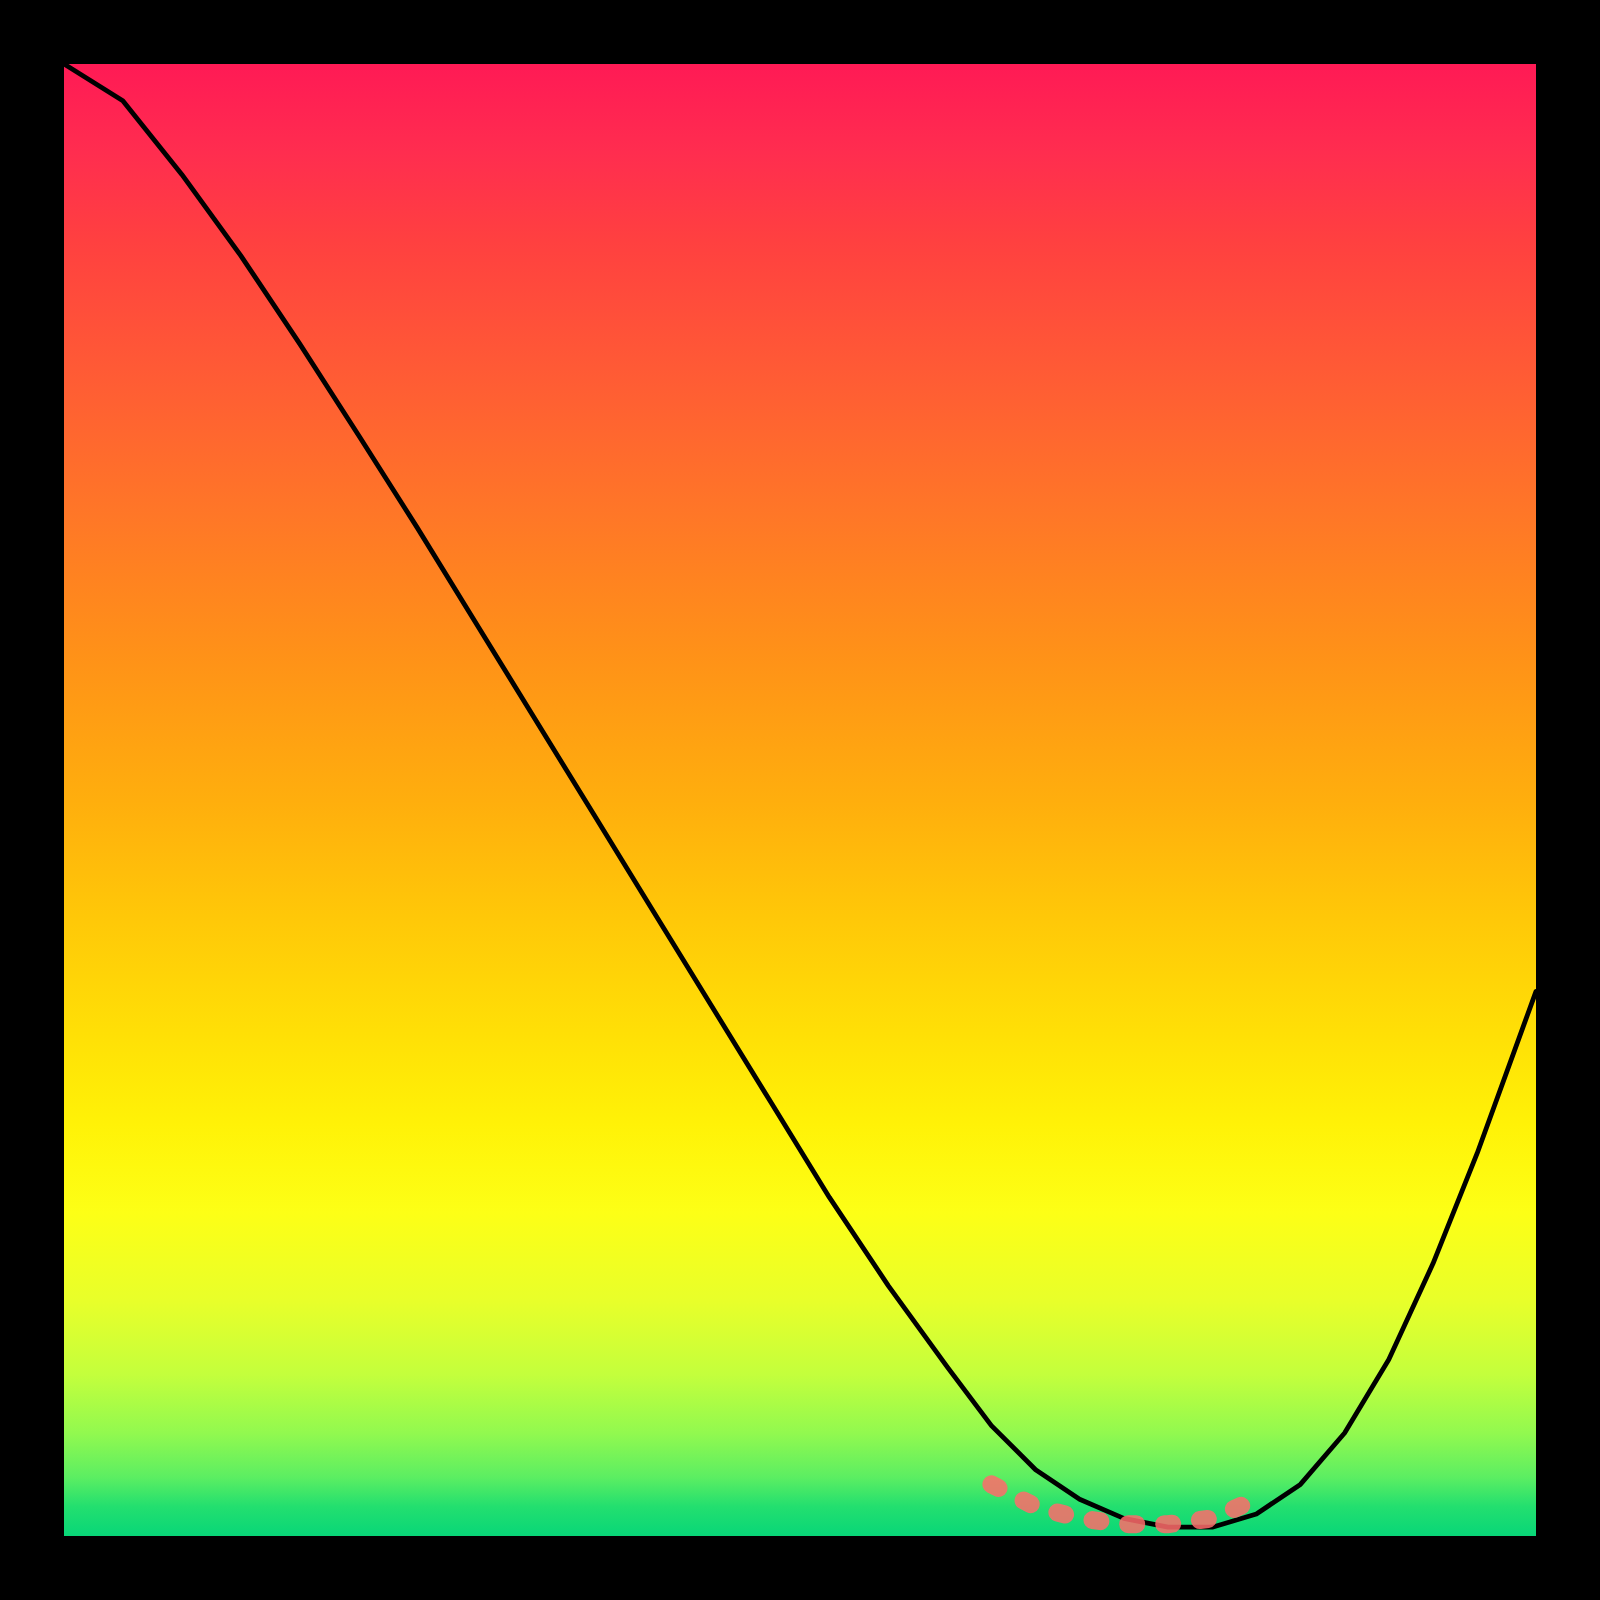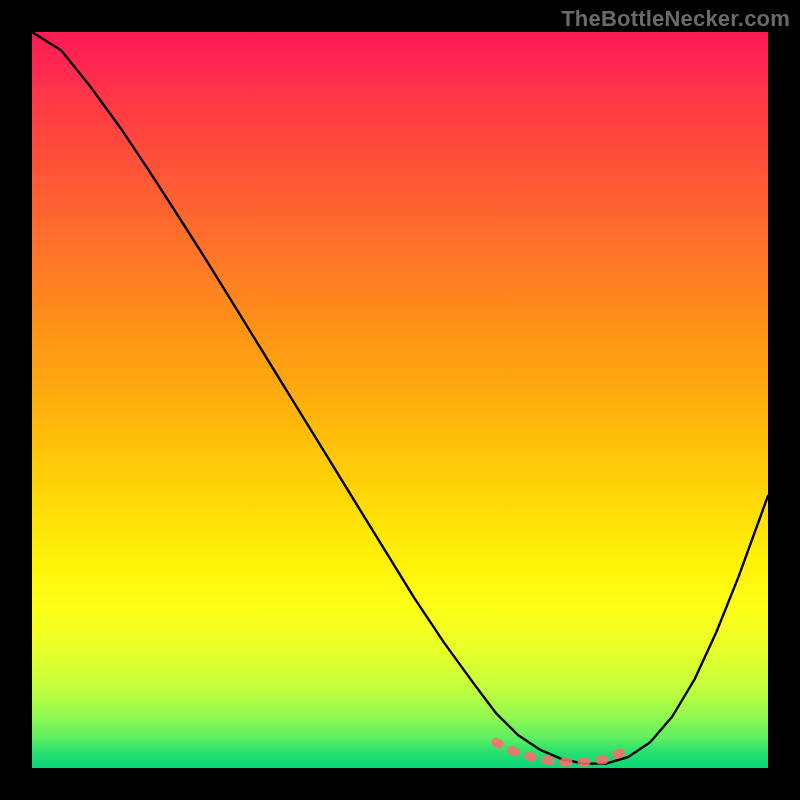--- a/index.html
+++ b/index.html
@@ -60,21 +60,20 @@
     top: 0;
     width: 736px;
     height: 736px;
   }
 </style>
 </head>
 <body>
 
 <div class="chart-container">
 
-  <div class="watermark">TheBottleNecker.com</div>
 
   <div class="plot-area">
     <svg class="overlay" viewBox="0 0 736 736" preserveAspectRatio="none">
       <path id="main-curve" fill="none" stroke="#000" stroke-width="2.4" stroke-linejoin="round" stroke-linecap="round" d="M0.0 0.0 L29.4 18.4 L58.9 55.2 L88.3 95.7 L117.8 139.8 L147.2 185.5 L176.6 231.8 L206.1 279.7 L235.5 327.5 L265.0 375.4 L294.4 423.2 L323.8 471.0 L353.3 518.9 L382.7 566.7 L412.2 610.9 L441.6 651.4 L463.7 680.8 L485.8 702.9 L507.8 717.6 L529.9 727.2 L552.0 731.6 L574.1 731.6 L596.2 725.0 L618.2 710.2 L640.3 684.5 L662.4 647.7 L684.5 599.8 L706.6 544.6 L736.0 463.7"></path>
       <path id="marker-curve" fill="none" stroke="#ff6b6b" stroke-opacity="0.85" stroke-width="9" stroke-linecap="round" stroke-dasharray="4 14" d="M463.7 710.2 L485.8 721.3 L507.8 727.2 L529.9 730.1 L552.0 730.1 L574.1 727.2 L596.2 717.6"></path>
     </svg>
   </div>
 
 </div>
 

